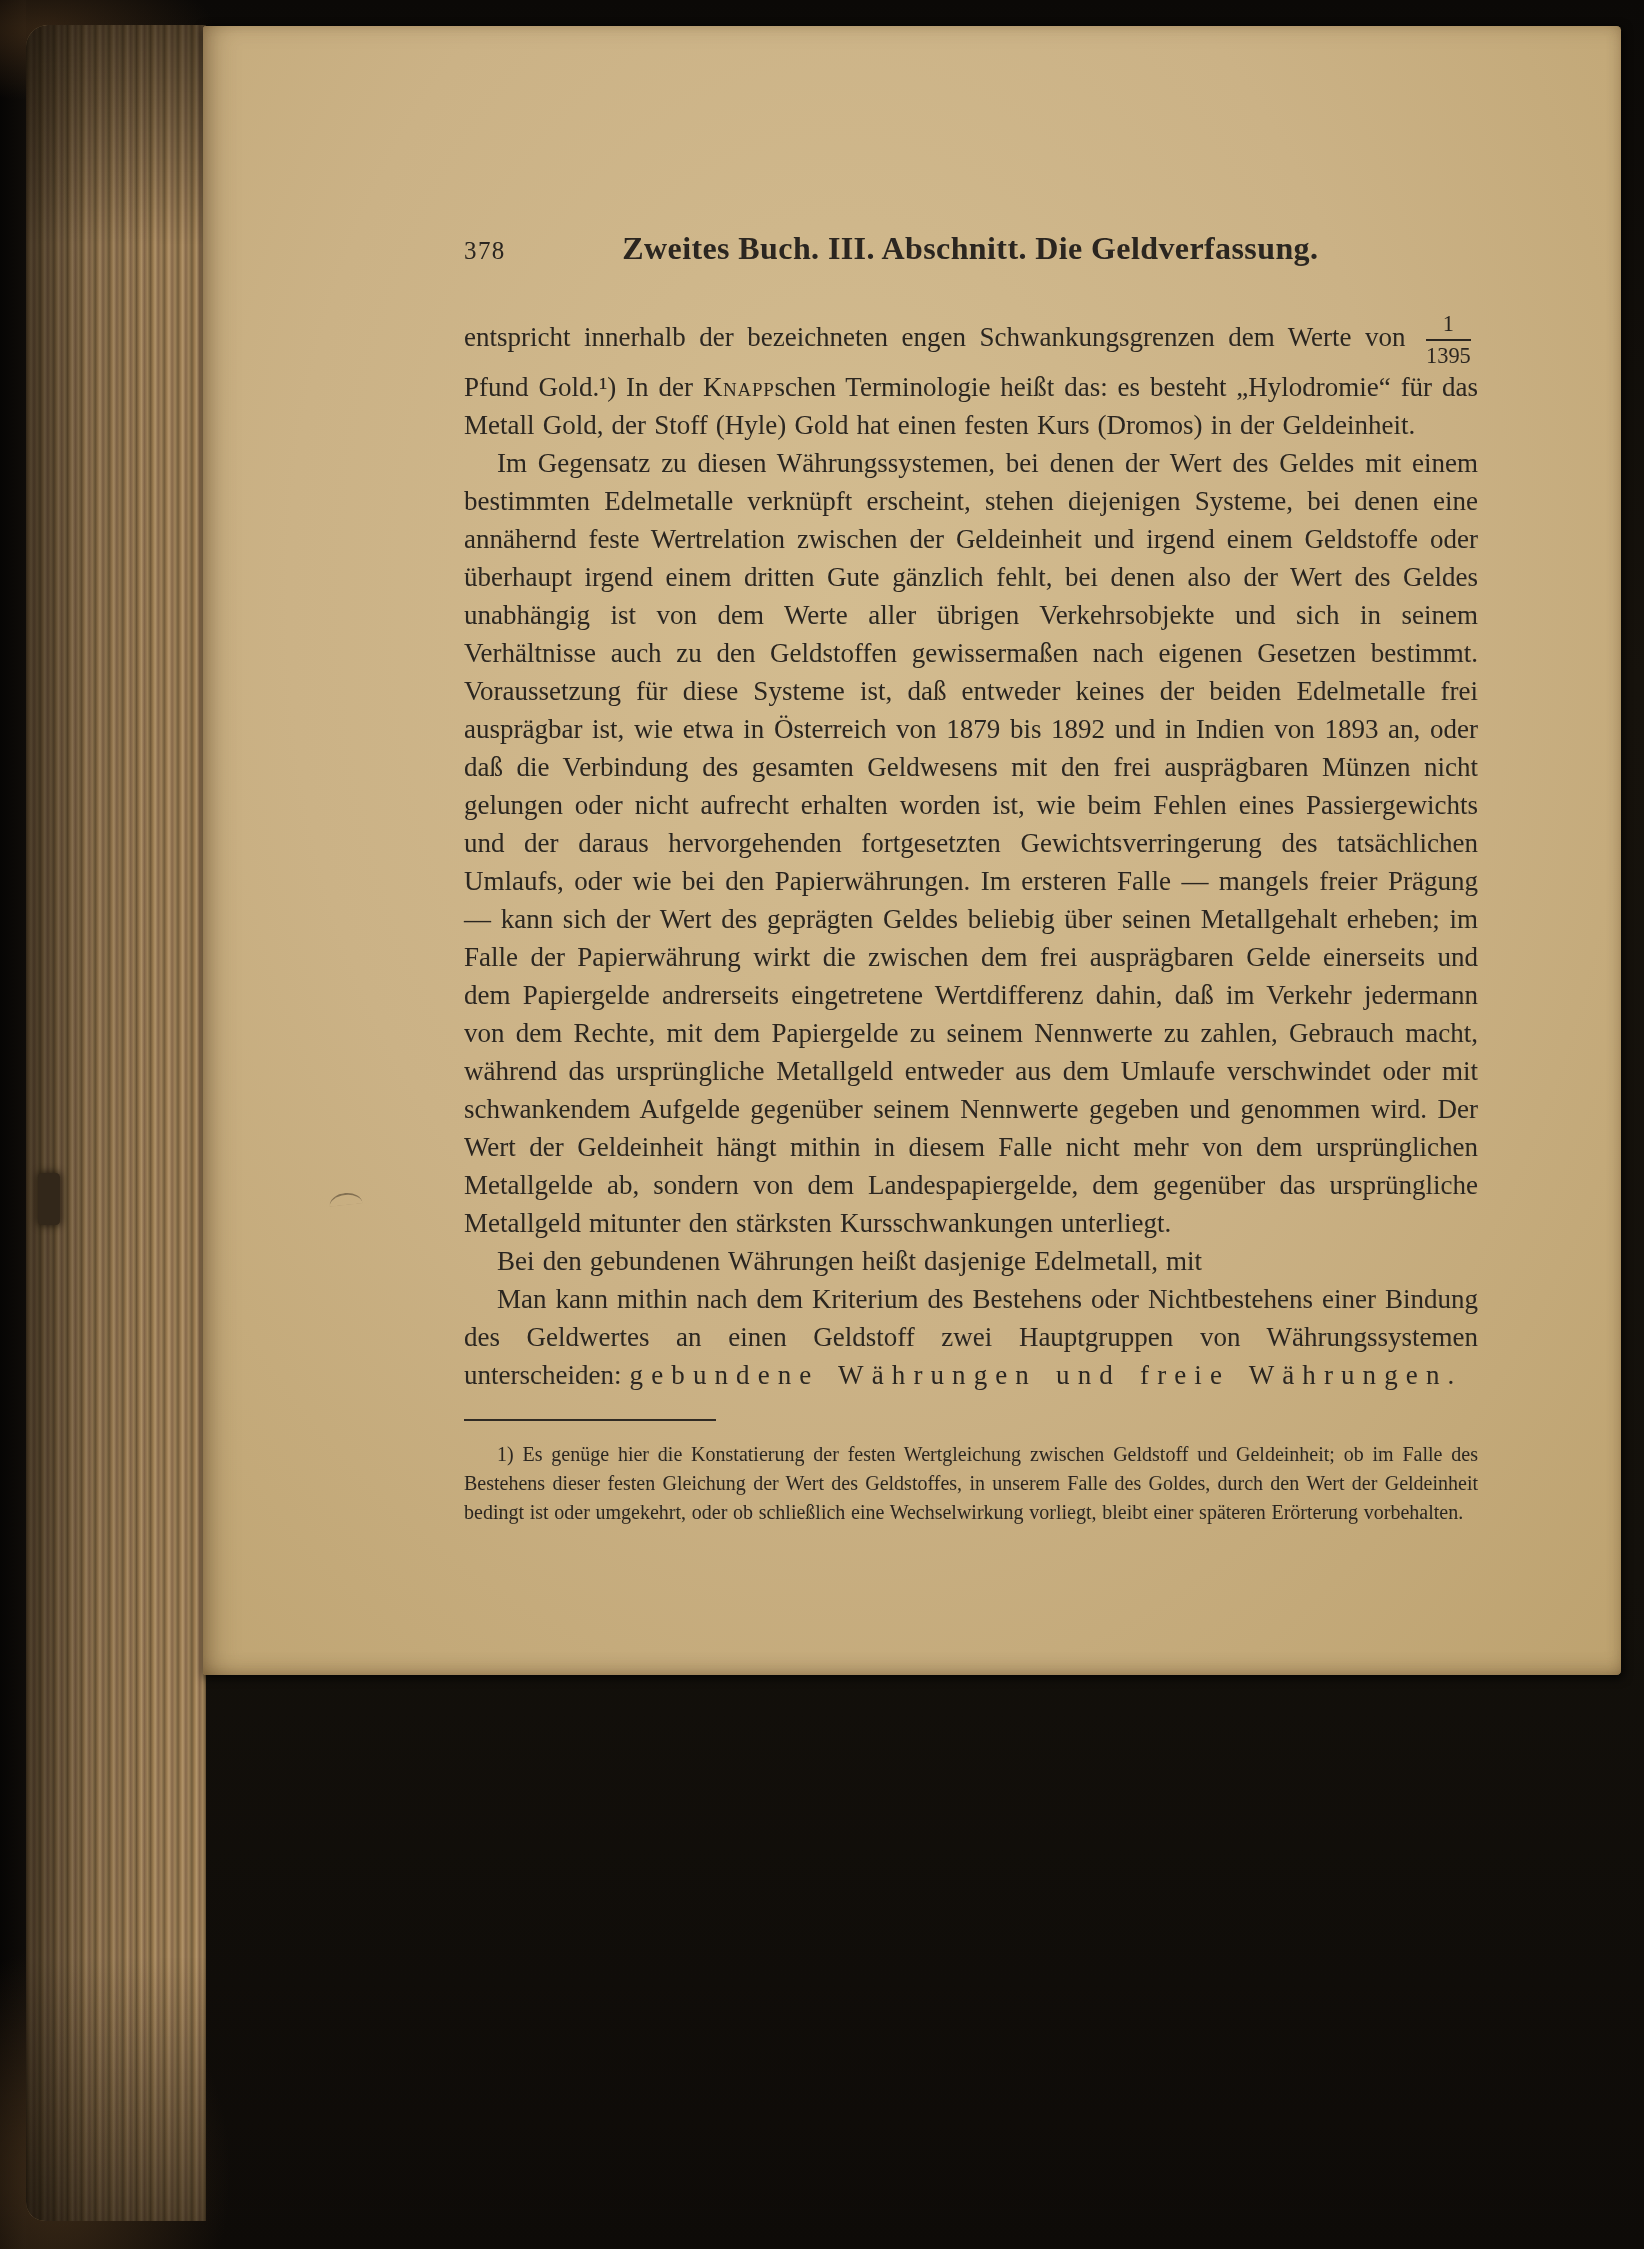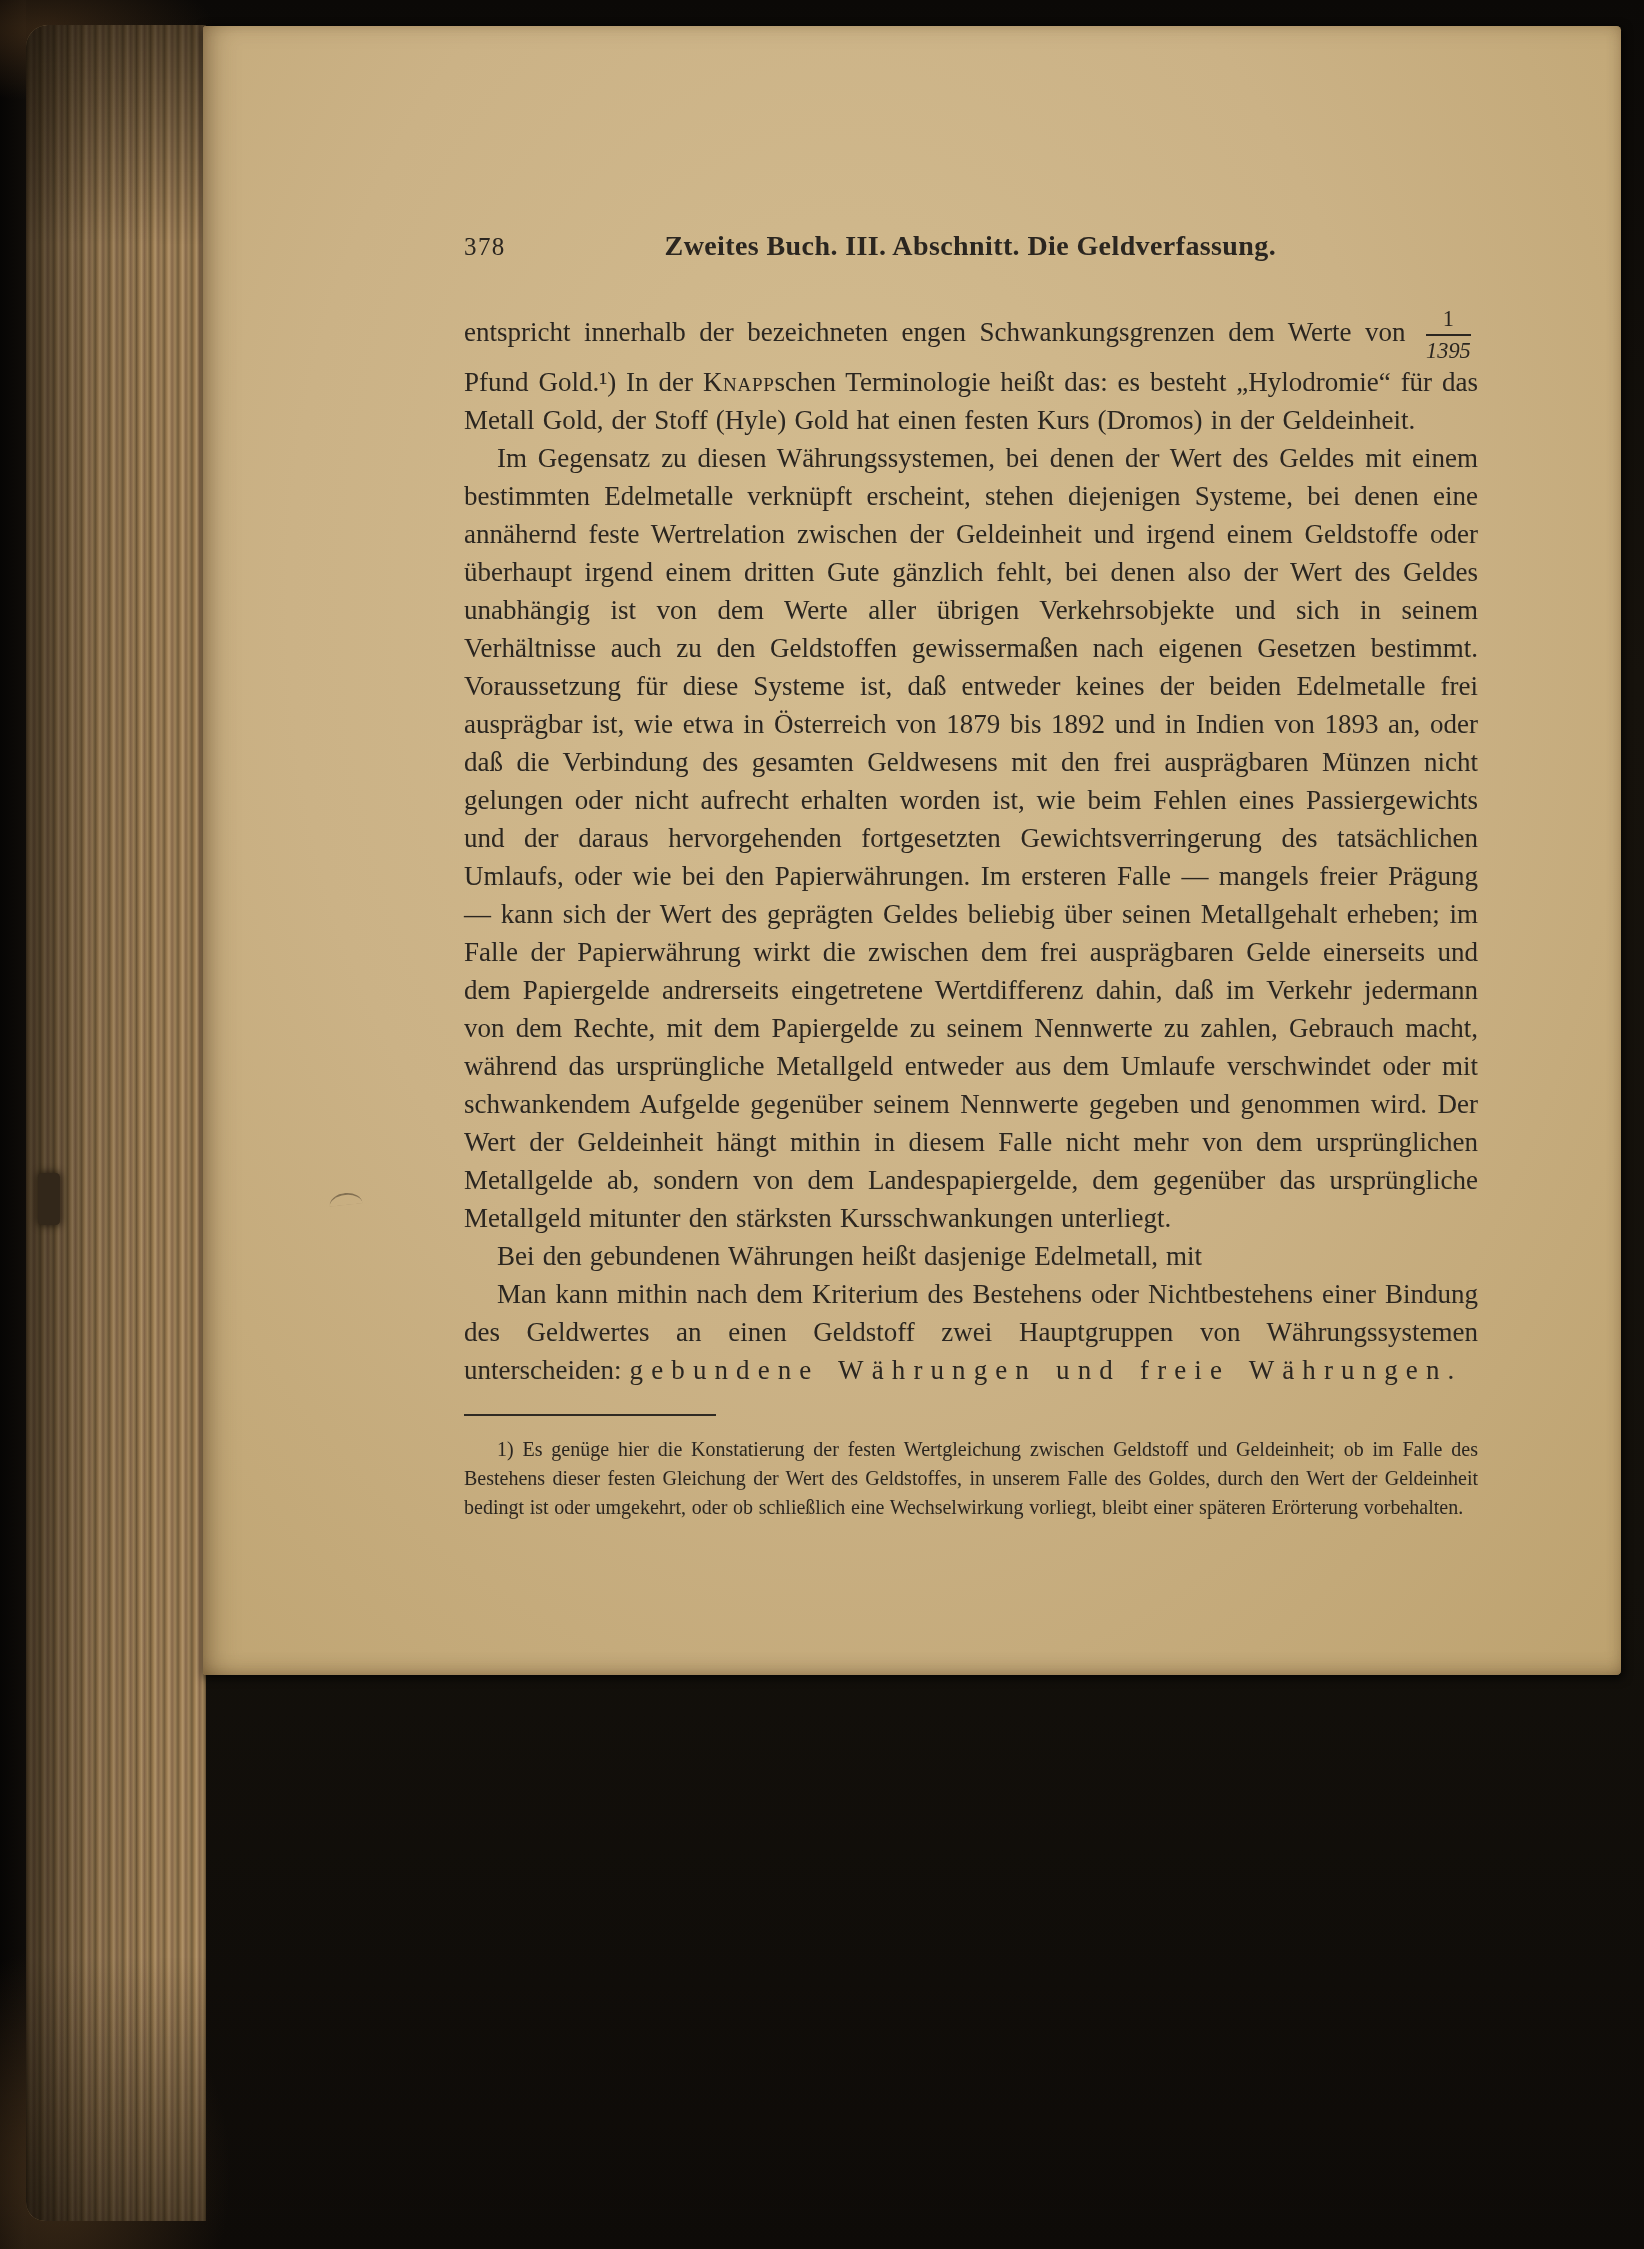--- a/index.html
+++ b/index.html
@@ -70,40 +70,40 @@
     transform: rotate(-6deg);
   }
   
   .running-head {
     display: flex; align-items: baseline;
     font-size: 25px; margin-bottom: 45px;
   }
   .pagenum { flex: 0 0 auto; letter-spacing: 1.4px; }
   .head-title {
     flex: 1 1 auto; text-align: center; font-weight: bold;
-    font-size: 28px; letter-spacing: 0.4px;
+    font-size: 32px; letter-spacing: 0.4px;
     padding-right: 43px;
   }
   
   .body-text {
     font-size: 27px; line-height: 38px;
     text-align: justify;
   }
   .para { margin: 0; text-indent: 33px; word-spacing: 1.4px; }
   .para.no-indent { text-indent: 0; }
   .fraction {
     display: inline-block; text-align: center; vertical-align: middle;
     margin: 0 7.2px; line-height: 1;
   }
   .fraction .frac-num {
     display: block; font-size: 22.4px; line-height: 24.6px;
     border-bottom: 2.2px solid #2b2620; padding: 0 5.8px 2.2px;
   }
   .fraction .frac-den {
-    display: block; font-size: 22.4px; line-height: 24.6px; padding-top: 2.9px; font-style: italic;
+    display: block; font-size: 22.4px; line-height: 24.6px; padding-top: 2.9px;
   }
   .smallcaps { font-variant: small-caps; letter-spacing: 0.7px; }
   .spaced { letter-spacing: 0.3em; word-spacing: 4.3px; }
   
   .footnote-rule {
     width: 252px; height: 0;
     border-top: 2.9px solid #2f2a23;
     margin: 24.6px 0 19px 0;
   }
   .footnote {

